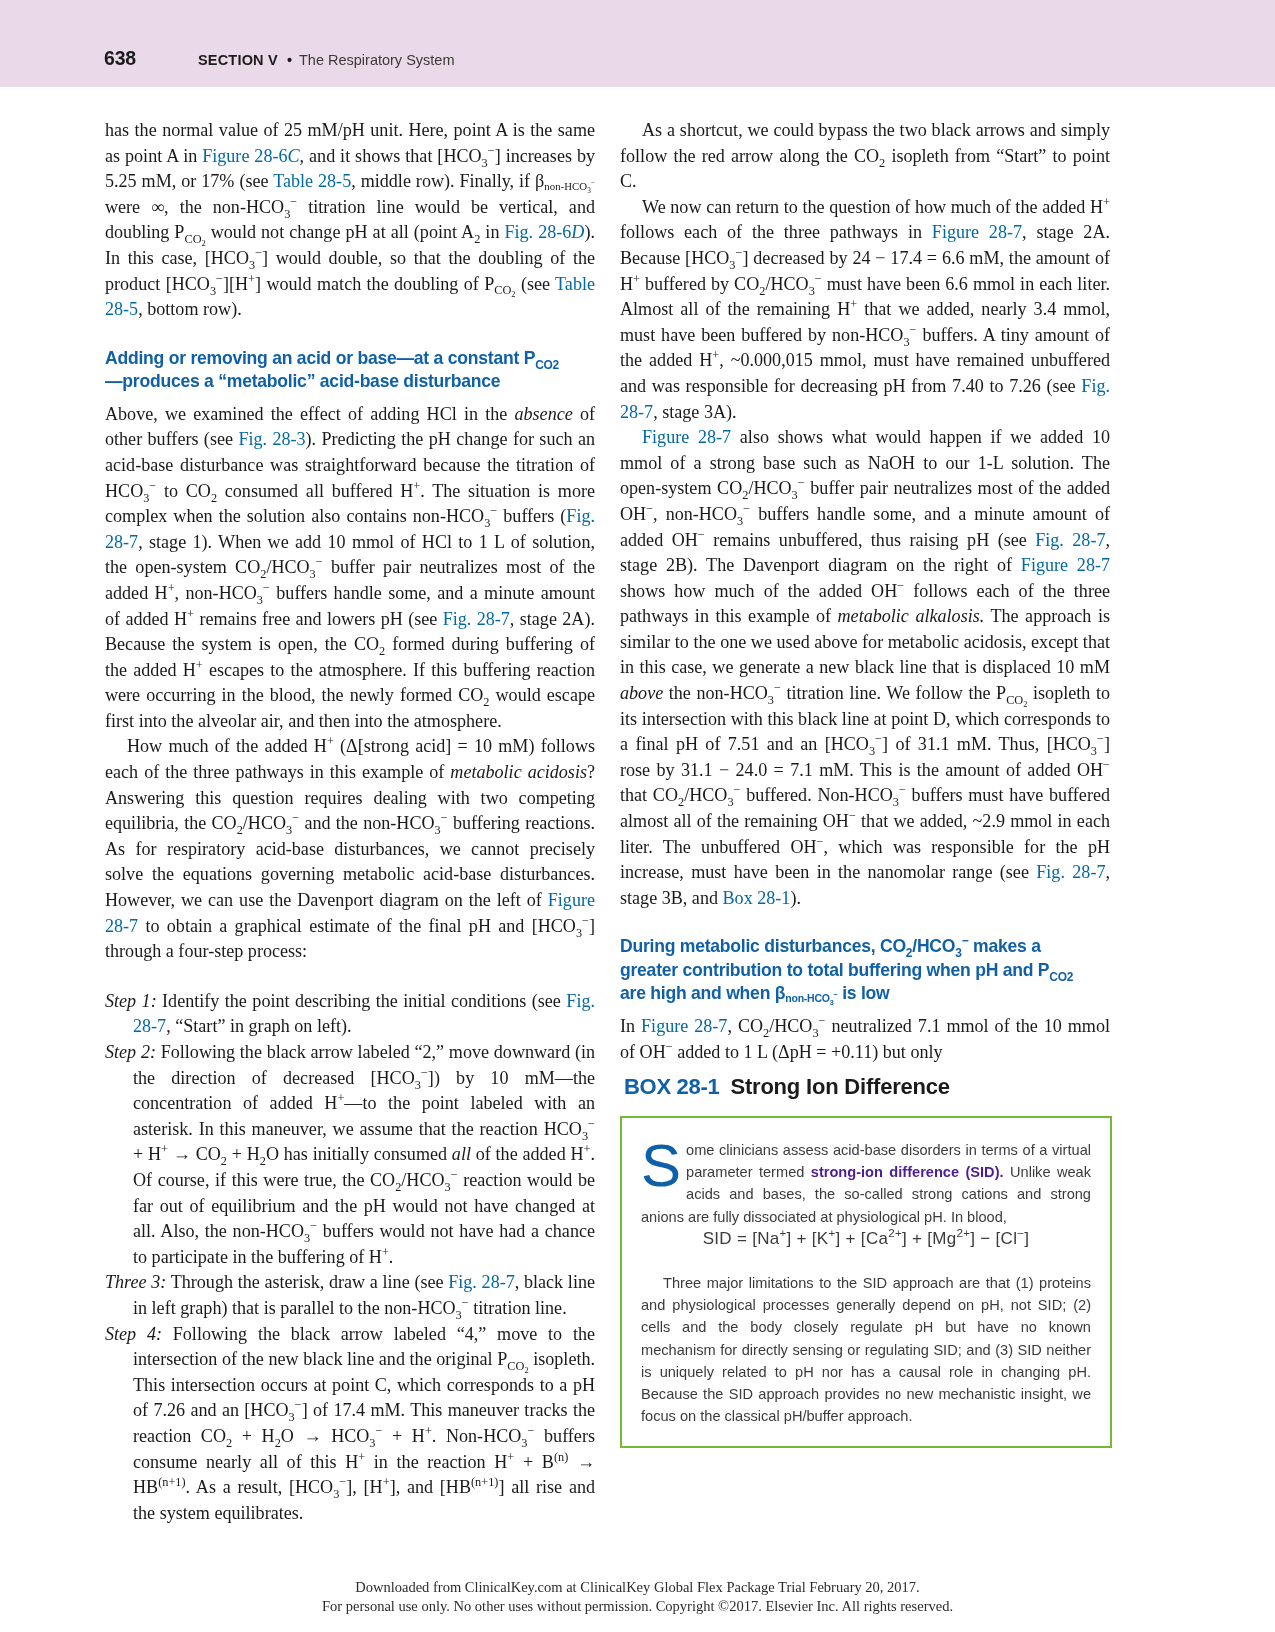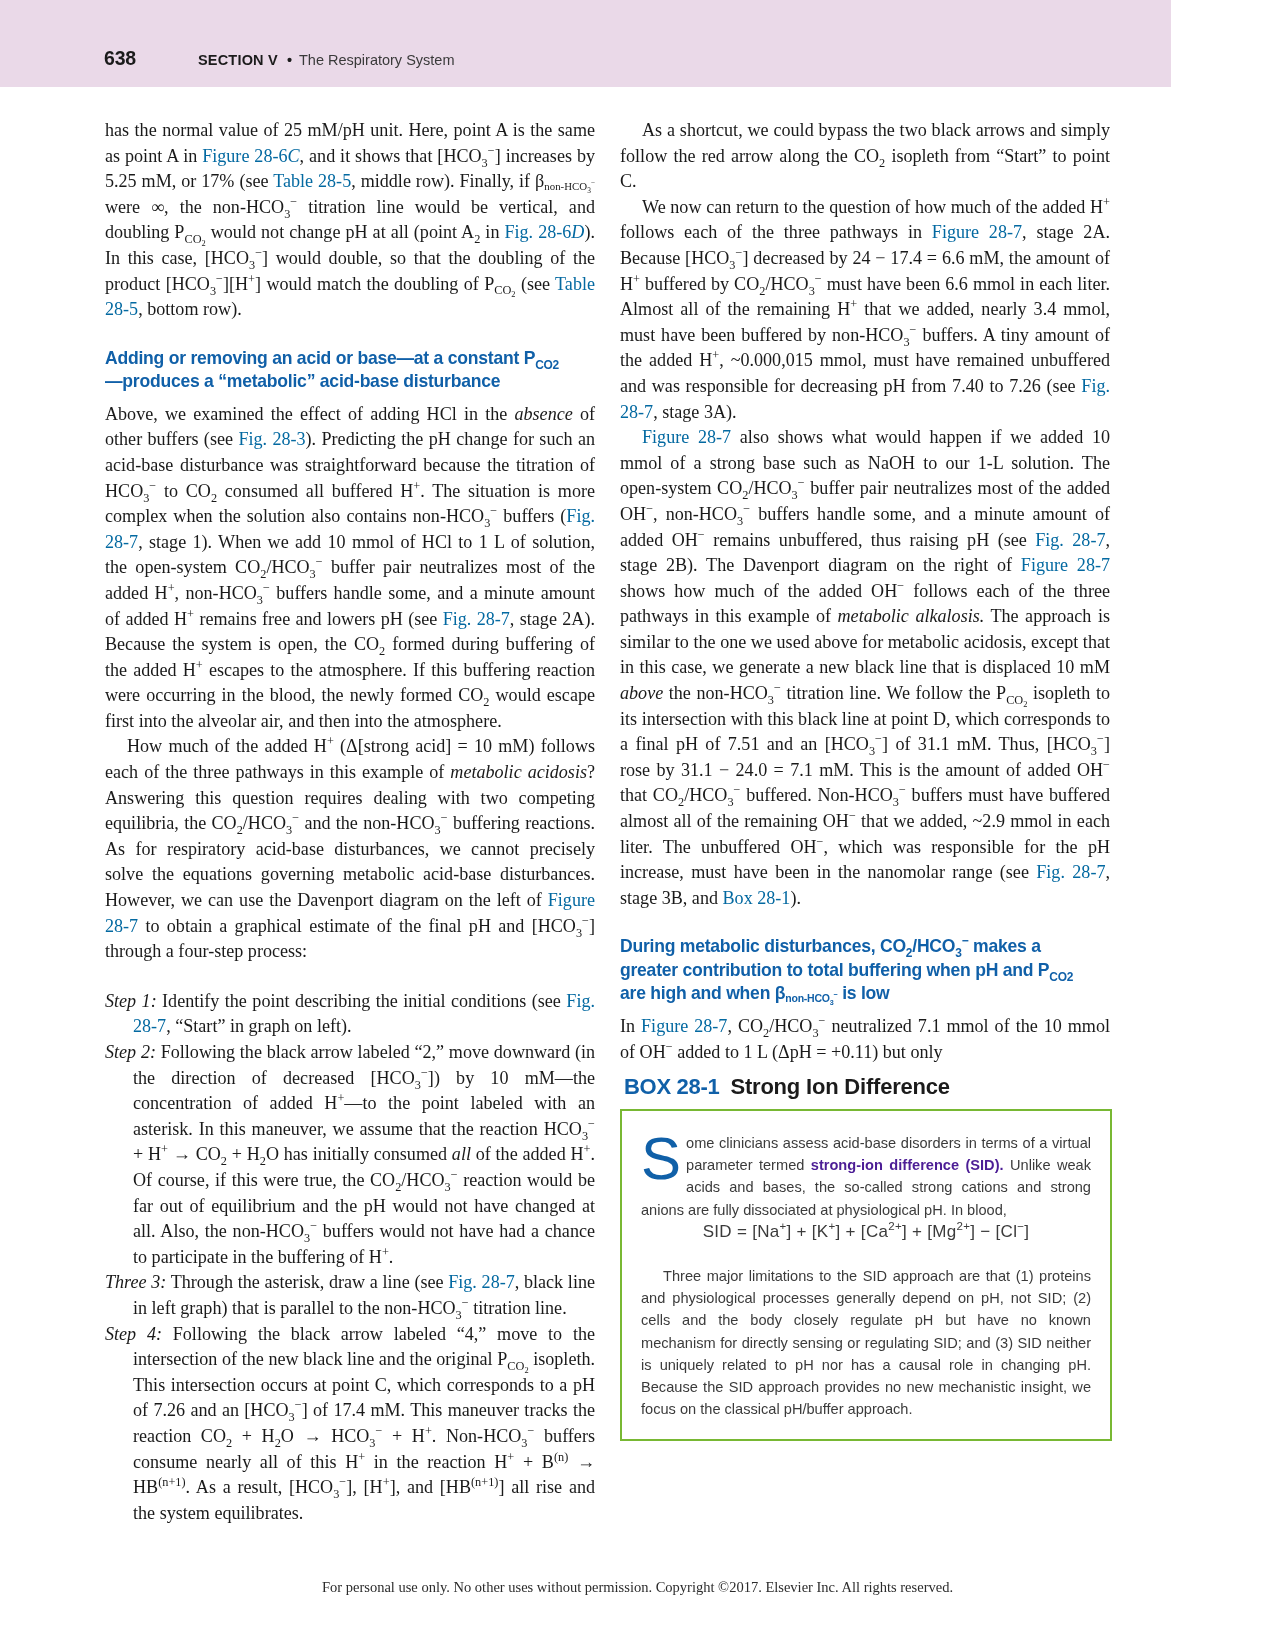--- a/index.html
+++ b/index.html
@@ -13,21 +13,21 @@
     font-family: "Liberation Serif", serif;
     color: #1a1a1a;
     position: relative;
     overflow: hidden;
   }
 
   
   .header-band {
     position: absolute;
     top: 0; left: 0;
-    width: 1171px;
+    width: 1275px;
     height: 87px;
     background: #ead9e8;
   }
   .header-inner {
     position: absolute;
     left: 104px;
     top: 47px;
     display: flex;
     align-items: baseline;
     gap: 0;
@@ -118,21 +118,21 @@
   .box-wrap {
     position: absolute;
     left: 620px;
     top: 1074px;
     width: 492px;
   }
   .box-title {
     font-family: "Liberation Sans", sans-serif;
     font-size: 22px;
     font-weight: bold;
-    margin: 0 0 9px 4px;
+    margin: 0 0 16px 4px;
     white-space: nowrap;
   }
   .box-title .num {
     color: #1060a8;
     letter-spacing: -0.3px;
   }
   .box-title .ttl {
     color: #1b1b1b;
     margin-left: 11px;
     letter-spacing: -0.2px;
@@ -232,14 +232,15 @@
     <span class="num">BOX 28-1</span><span class="ttl">Strong Ion Difference</span>
   </div>
   <div class="box-body">
     <p><span class="dropcap">S</span><span>ome clinicians assess acid-base disorders in terms of a virtual parameter termed <b>strong-ion difference (SID).</b> Unlike weak acids and bases, the so-called strong cations and strong anions are fully dissociated at physiological pH. In blood,</span></p>
     <p class="formula">SID = [Na<sup>+</sup>] + [K<sup>+</sup>] + [Ca<sup>2+</sup>] + [Mg<sup>2+</sup>] − [Cl<sup>−</sup>]</p>
     <p class="indent">Three major limitations to the SID approach are that (1) proteins and physiological processes generally depend on pH, not SID; (2) cells and the body closely regulate pH but have no known mechanism for directly sensing or regulating SID; and (3) SID neither is uniquely related to pH nor has a causal role in changing pH. Because the SID approach provides no new mechanistic insight, we focus on the classical pH/buffer approach.</p>
   </div>
 </div>
 
 <div class="footer">
+  <div>Downloaded from ClinicalKey.com at ClinicalKey Global Flex Package Trial February 20, 2017.</div>
   <div>For personal use only. No other uses without permission. Copyright ©2017. Elsevier Inc. All rights reserved.</div>
 </div>
 
 </body></html>

